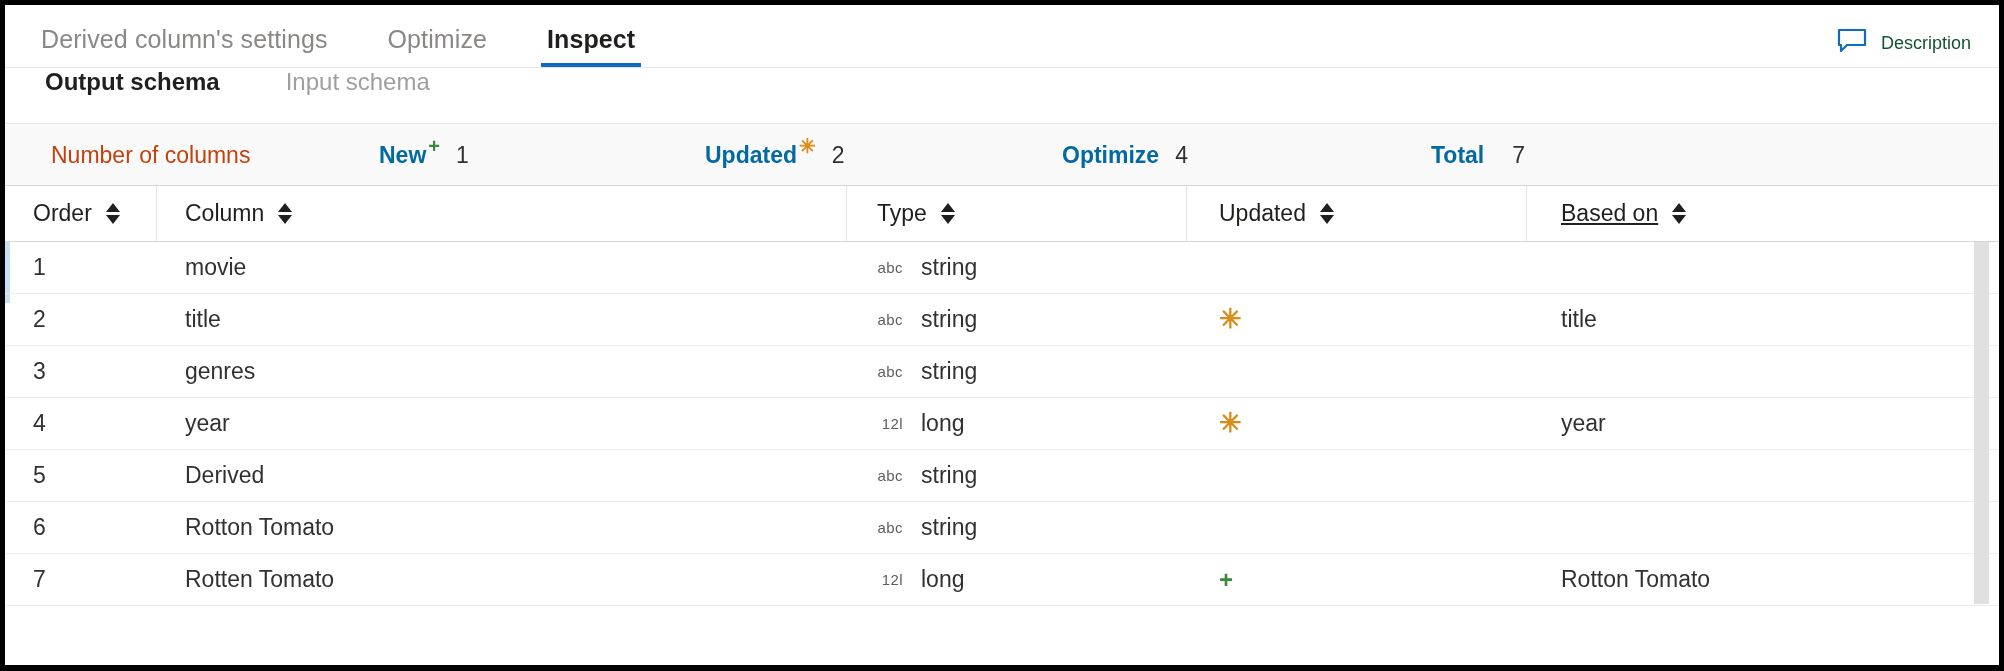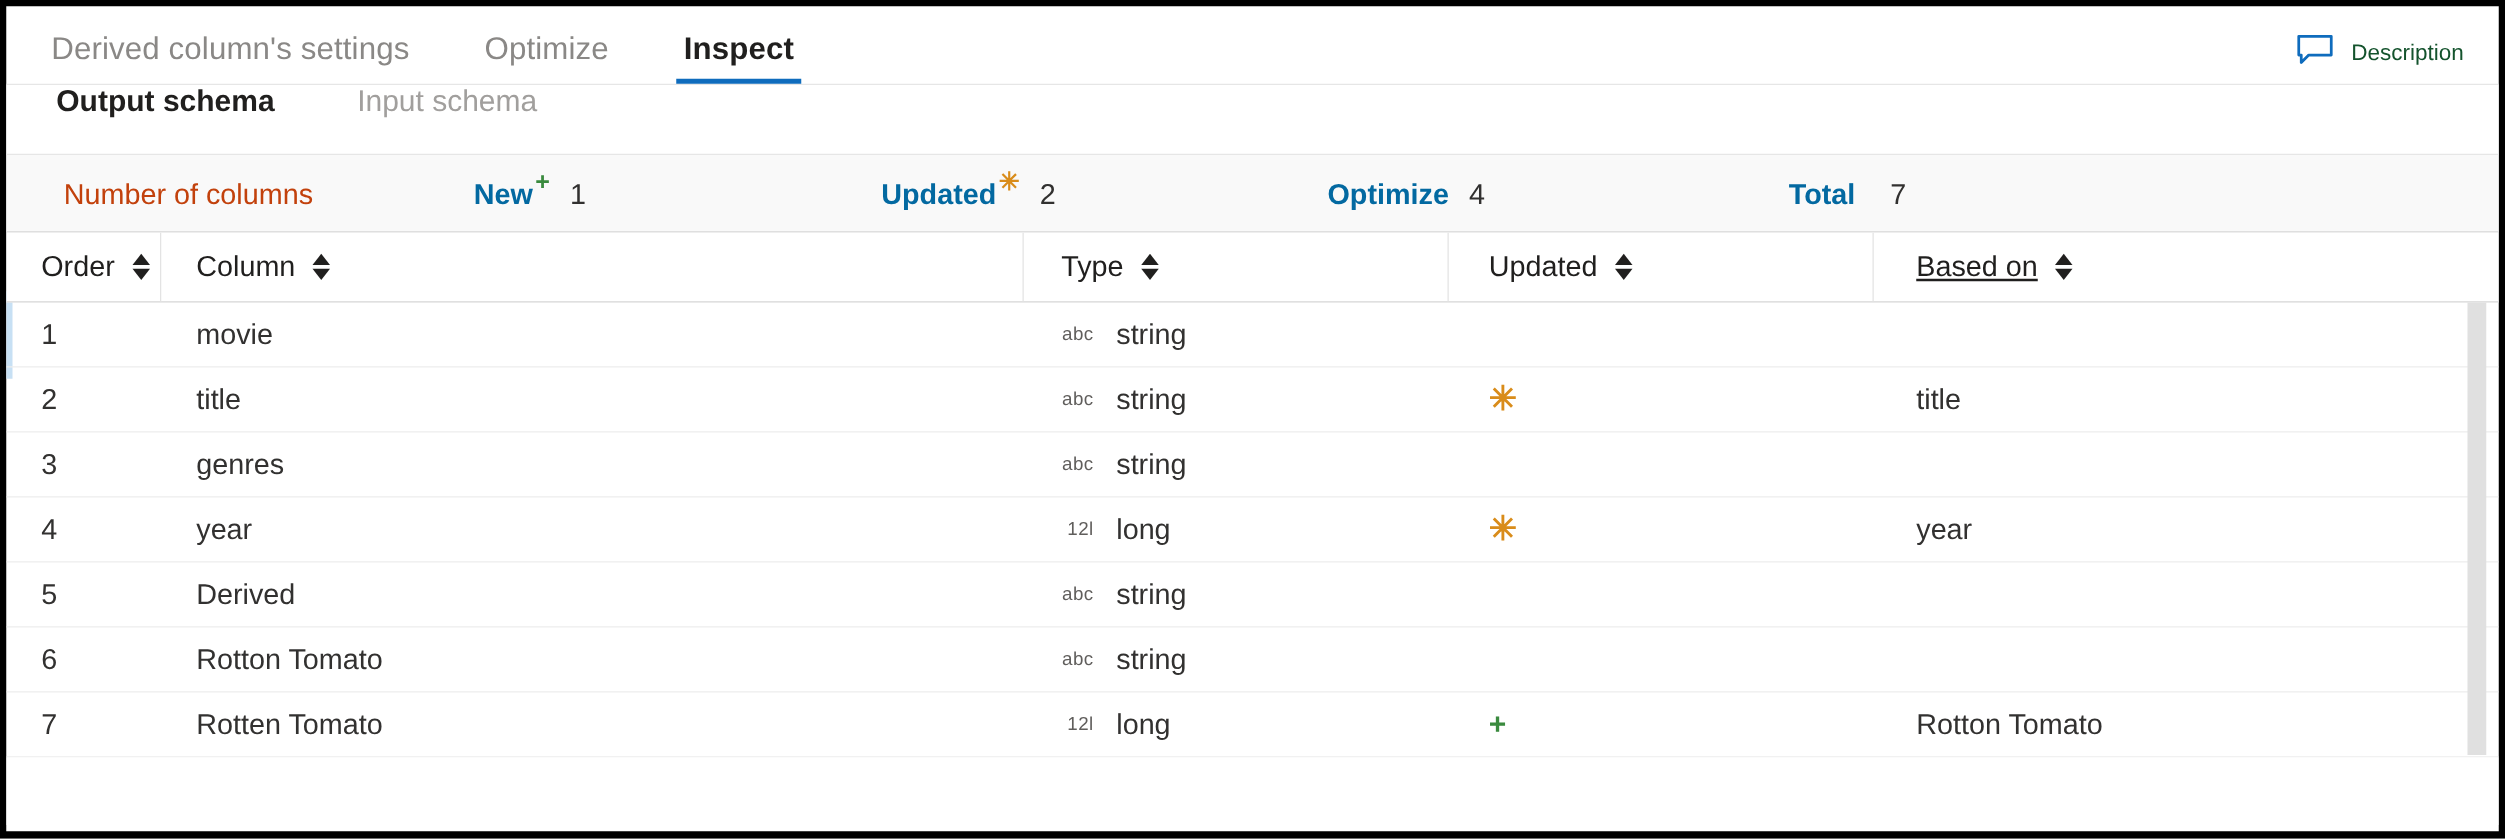--- a/index.html
+++ b/index.html
@@ -170,21 +170,21 @@
     height: 100%;
     display: flex;
     align-items: center;
     padding-left: 22px;
     font-size: 23px;
     color: #323130;
     overflow: hidden;
     white-space: nowrap;
   }
 
-  .c-order { width: 124px; }
+  .c-order { width: 152px; }
   .c-column { width: 690px; }
   .c-type { width: 340px; }
   .c-updated { width: 340px; }
   .c-basedon { flex: 1 1 auto; }
 
   .grid-head .cell {
     font-size: 23px;
     color: #201f1e;
     border-right: 1px solid #e3e3e3;
     cursor: pointer;

